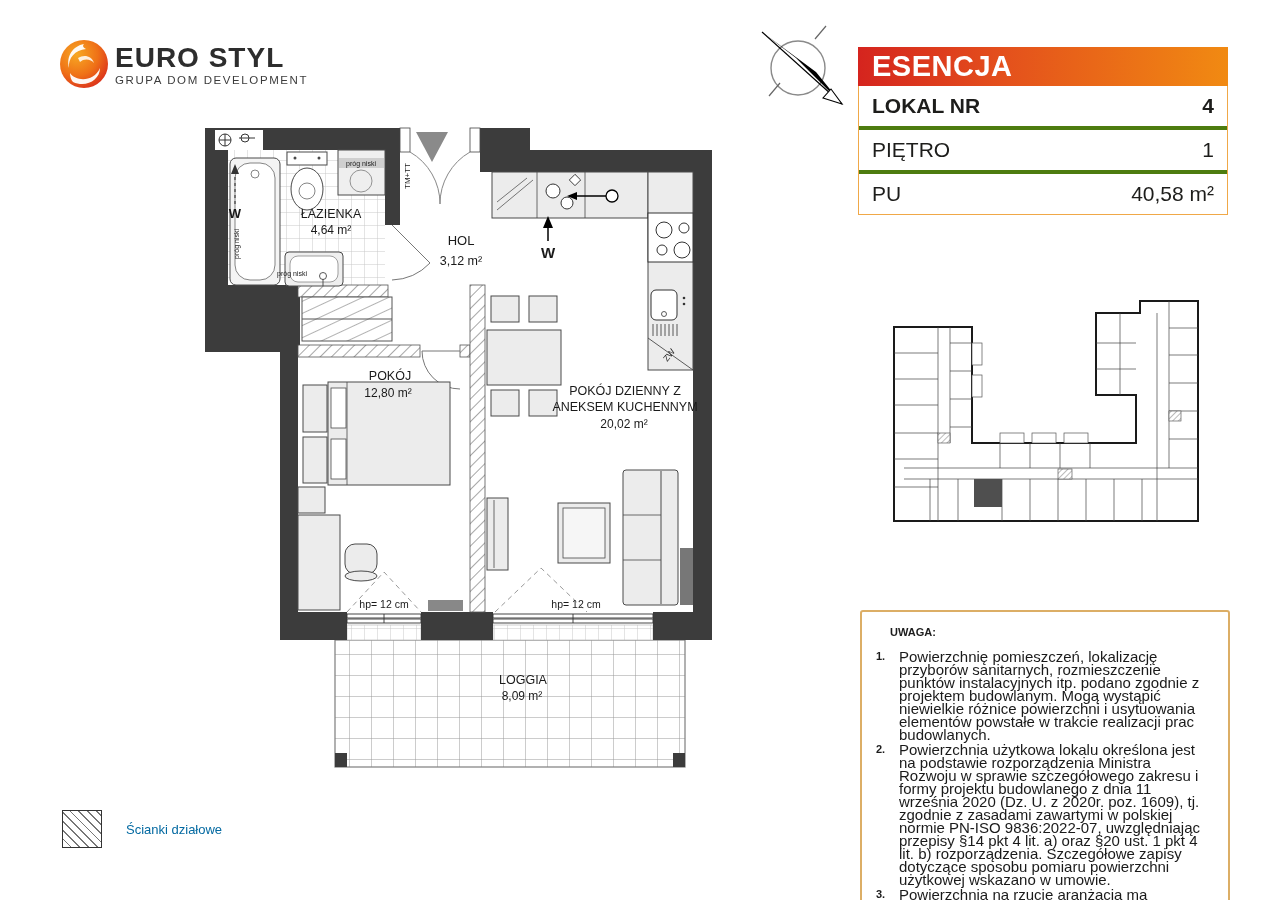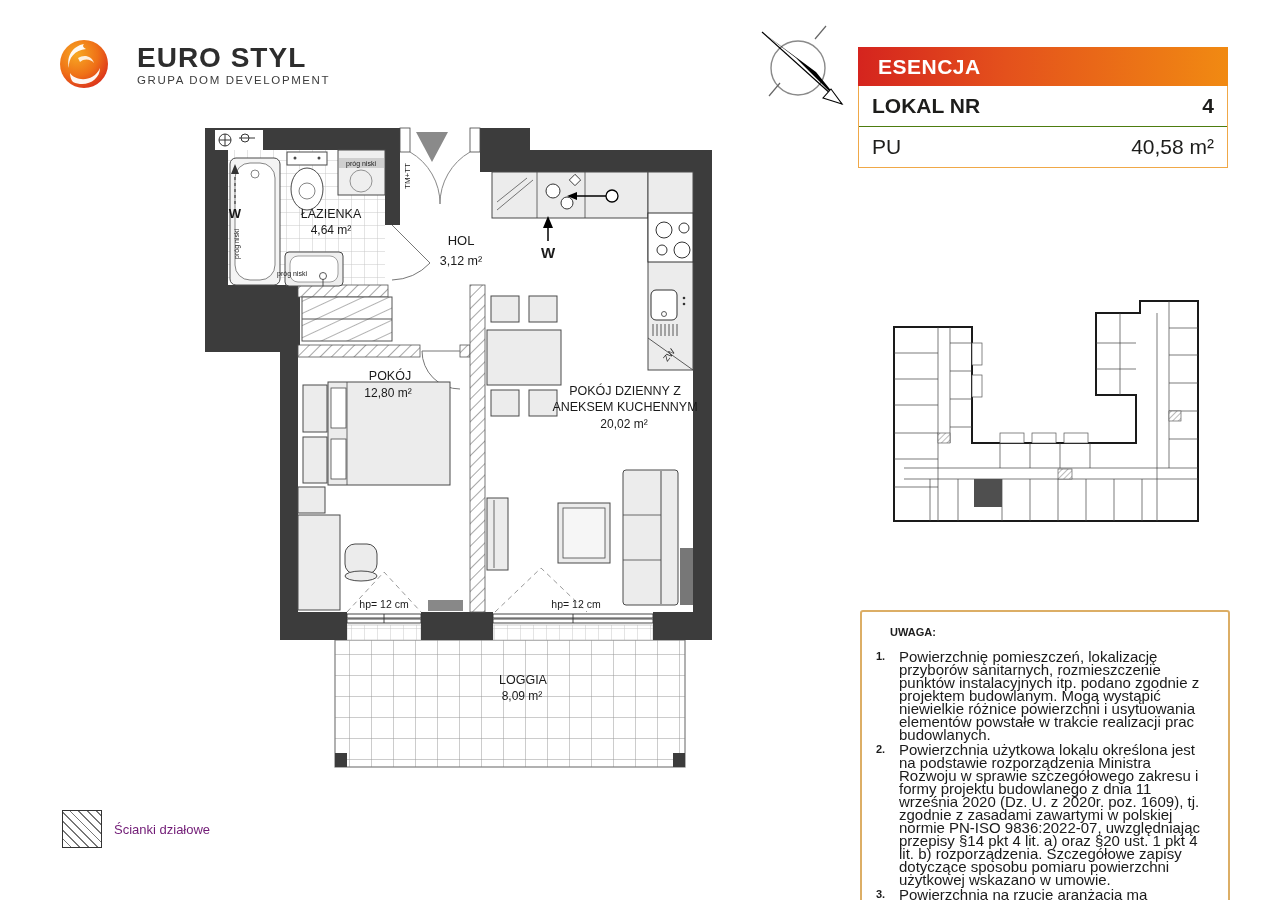--- a/index.html
+++ b/index.html
@@ -2,53 +2,53 @@
 <html><head>
 <meta charset="utf-8">
 <style>
   html,body{margin:0;padding:0;}
   body{
     width:1273px;height:900px;position:relative;background:#fff;overflow:hidden;
     font-family:"Liberation Sans", sans-serif;color:#1c1c1c;
   }
   .abs{position:absolute;}
   
-  .logo{left:58px;top:38px;display:flex;align-items:center;gap:27px;}
+  .logo{left:58px;top:38px;display:flex;align-items:center;gap:5px;}
   .logo-text .brand{font-size:28px;font-weight:bold;letter-spacing:1px;color:#2d2d2d;line-height:30px;}
   .logo-text .tagline{font-size:11.5px;letter-spacing:1.6px;color:#3c3c3c;margin-top:1px;}
   
   .panel{left:858px;top:47px;width:370px;}
   .panel-header{
-    height:39px;line-height:39px;padding-left:20px;
+    height:39px;line-height:39px;padding-left:14px;
     background:linear-gradient(90deg,#d5241e 0%,#e4511c 40%,#f18a12 100%);
-    color:#fff;font-size:21px;font-weight:bold;letter-spacing:.5px;
+    color:#fff;font-size:29px;font-weight:bold;letter-spacing:.5px;
   }
   .panel-table{border:1px solid #f0a848;border-top:none;}
   .spec-row{
     height:40px;display:flex;justify-content:space-between;align-items:center;
-    padding:0 13px;font-size:21px;color:#1d1d1b;border-bottom:1px solid #4d7c0f;
+    padding:0 13px;font-size:21px;color:#1d1d1b;border-bottom:4px solid #4d7c0f;
   }
   .spec-row:last-child{border-bottom:none;}
   .spec-row.bold .lbl,.spec-row.bold .val{font-weight:bold;}
   
   .notes{
     left:860px;top:610px;width:370px;min-height:234px;box-sizing:border-box;
     border:2px solid #dcae66;border-radius:3px;padding:14px 16px 12px 14px;
   }
   .notes-title{font-size:11px;font-weight:bold;margin:0 0 12px 14px;}
   .note{display:flex;margin-bottom:2px;}
   .note .num{width:15px;flex:0 0 15px;font-size:11px;font-weight:bold;line-height:13.8px;}
   .note .txt{flex:1;font-size:15px;line-height:13px;color:#1a1a1a;padding-left:8px;}
   
   .legend{left:62px;top:810px;display:flex;align-items:center;}
   .legend-swatch{
     width:38px;height:36px;border:1.4px solid #333;background-color:#fff;
     background-image:repeating-linear-gradient(45deg,transparent 0 5px,#777 5px 6.2px);
   }
-  .legend-label{font-size:13px;color:#701a75;margin-left:12px;font-weight:500;}
+  .legend-label{font-size:13px;color:#0369a1;margin-left:24px;font-weight:500;}
   svg text{font-family:"Liberation Sans", sans-serif;}
 </style>
 </head>
 <body>
 
 <div class="abs logo">
   <svg width="52" height="52" viewBox="0 0 52 52">
     <defs>
       <radialGradient id="lg" cx="35%" cy="30%" r="80%">
         <stop offset="0%" stop-color="#f7a823"></stop>
@@ -300,20 +300,24 @@
   </g>
 </svg>
 </div>
 
 <div class="abs panel">
   <div class="panel-header">ESENCJA</div>
   <div class="panel-table">
     <div class="spec-row bold">
       <span class="lbl">LOKAL NR</span>
       <span class="val">4</span>
+    </div>
+    <div class="spec-row">
+      <span class="lbl">PIĘTRO</span>
+      <span class="val">1</span>
     </div>
     <div class="spec-row">
       <span class="lbl">PU</span>
       <span class="val">40,58 m²</span>
     </div>
   </div>
 </div>
 
 <div class="abs" style="left:880px;top:283px;">
 <svg width="340" height="256" viewBox="0 0 340 256">

